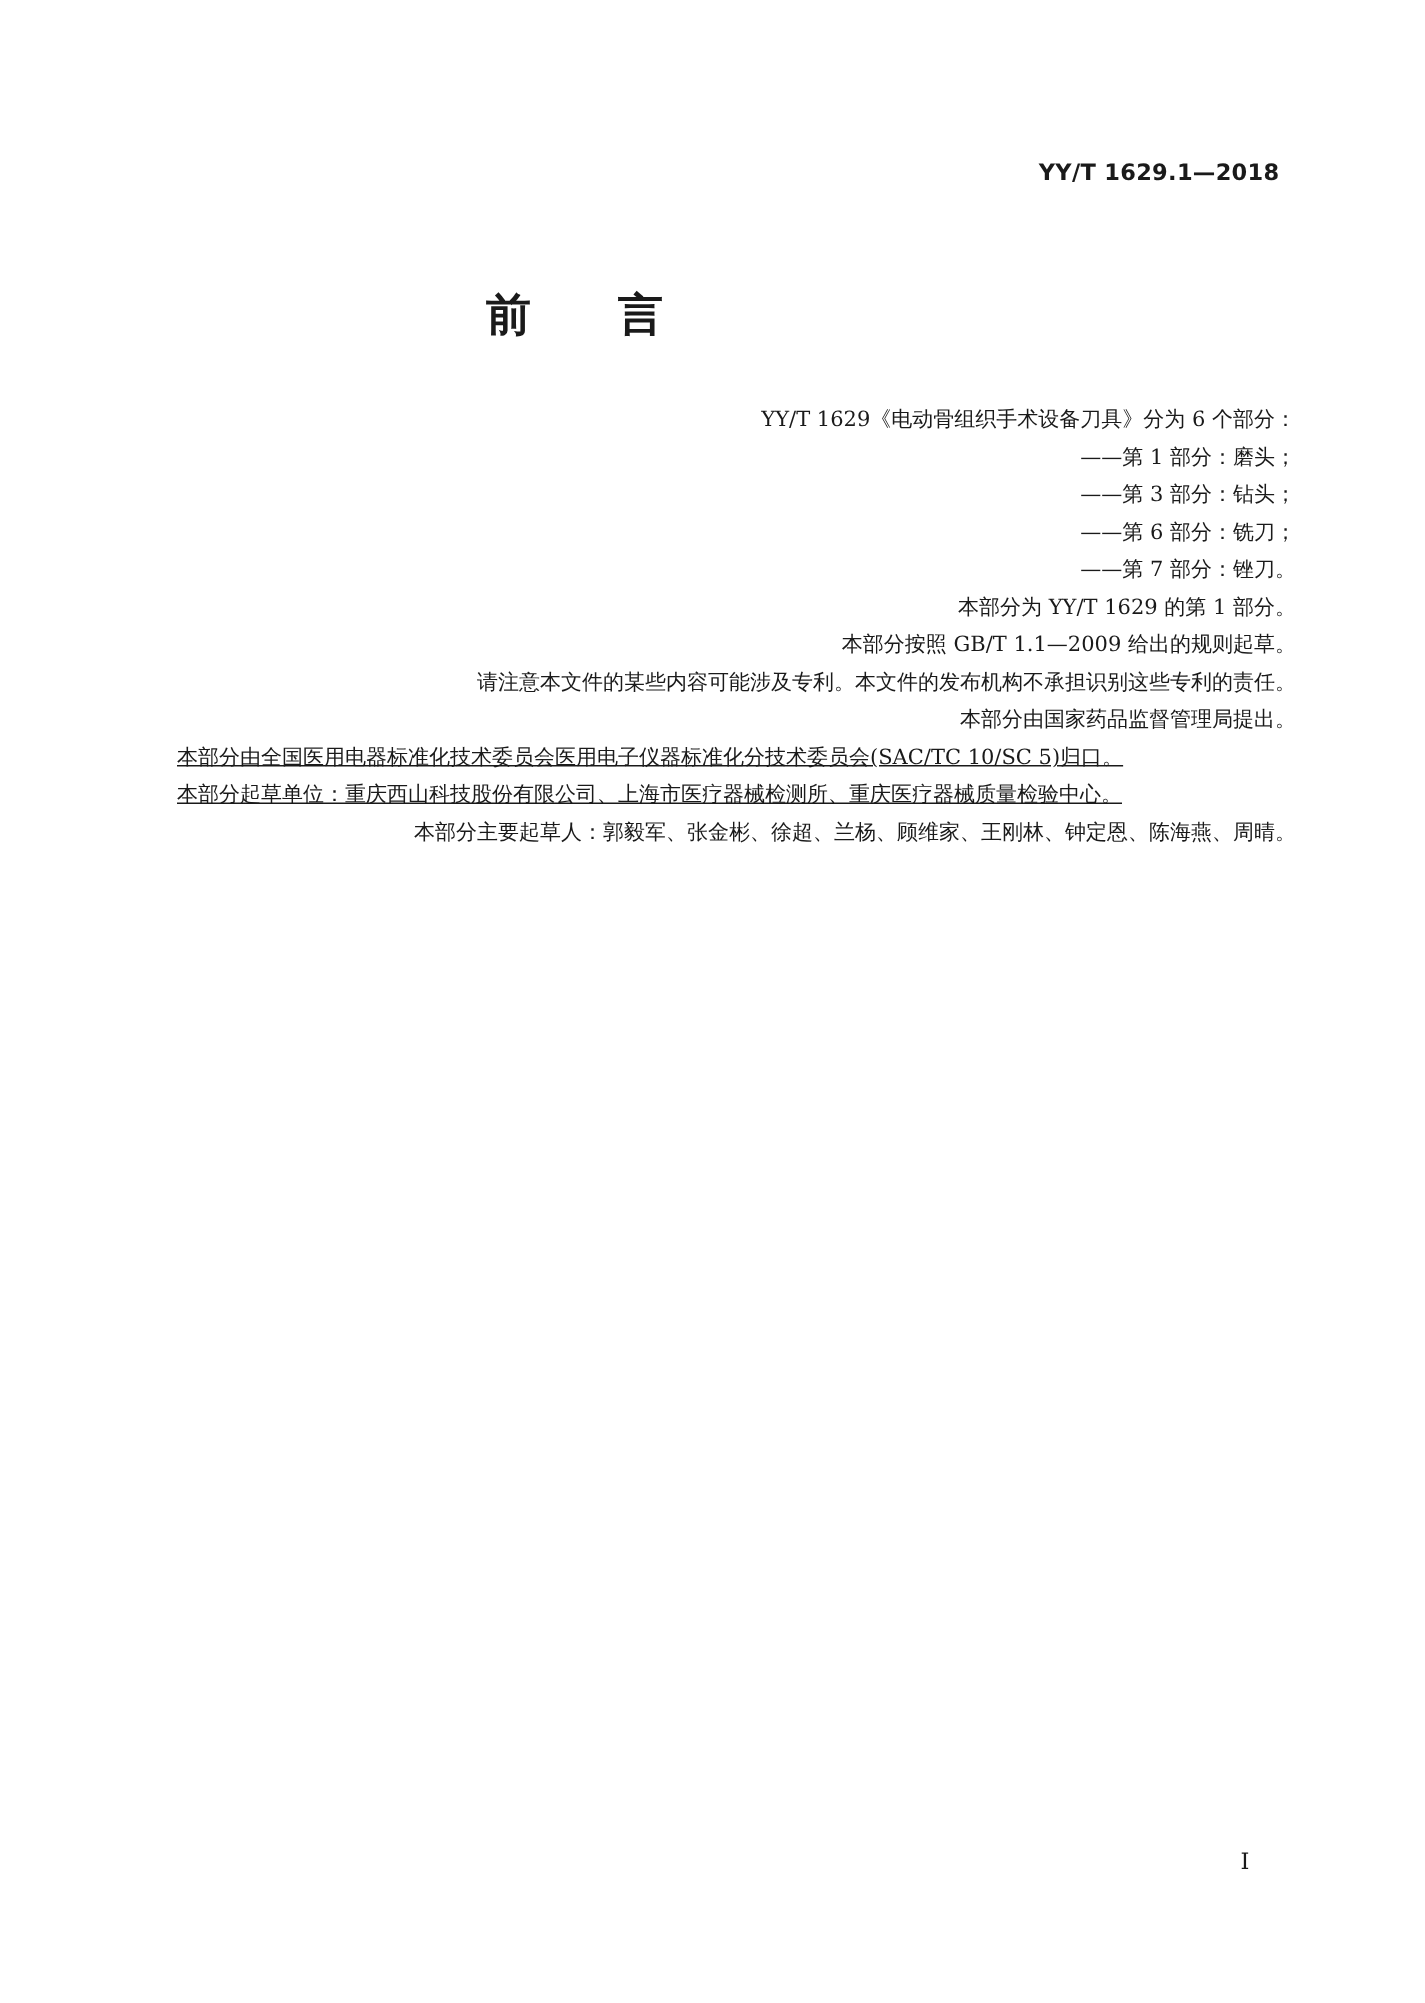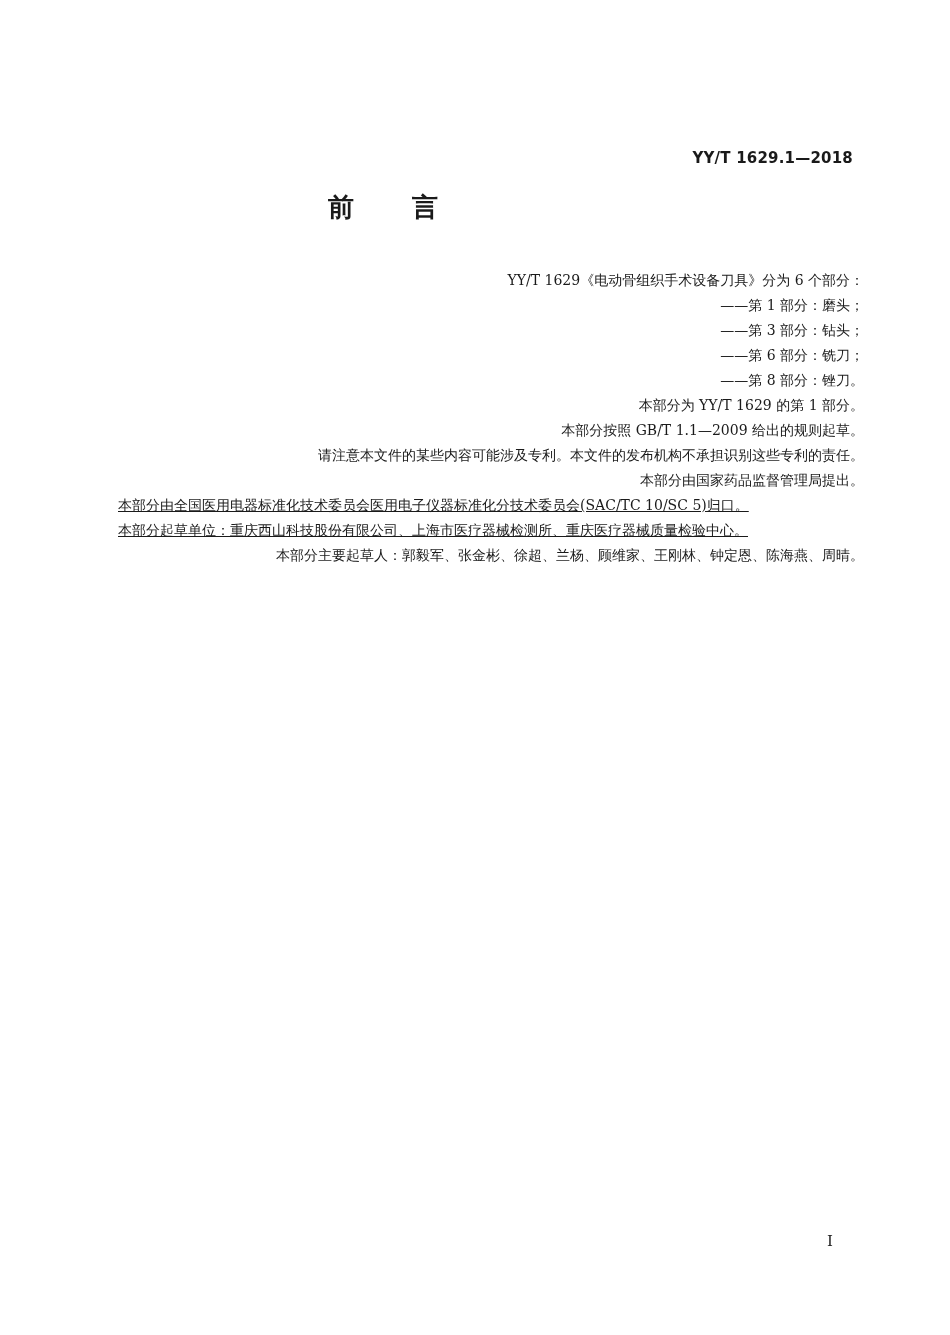--- a/index.html
+++ b/index.html
@@ -1,21 +1,21 @@
 <!DOCTYPE html>
 <html><head>
 <meta charset="utf-8">
 <style>
   html, body { margin: 0; padding: 0; background: #ffffff; }
   body { width: 950px; height: 1335px; position: relative; overflow: hidden;
          font-family: "DejaVu Serif", "Liberation Serif", serif; color: #1a1a1a; }
   .std-code { position: absolute; top: 106px; right: 97px; font-family: "DejaVu Sans", "Liberation Sans", sans-serif;
-              font-weight: bold; font-size: 15px; letter-spacing: 0.2px; margin-top: 43px; }
+              font-weight: bold; font-size: 15px; letter-spacing: 0.2px; }
   .title { position: absolute; top: 190px; left: 0; width: 766px; text-align: center;
-           font-family: "DejaVu Sans", "Liberation Sans", sans-serif; font-weight: bold; font-size: 26px; }
+           font-family: "DejaVu Sans", "Liberation Sans", sans-serif; font-weight: bold; font-size: 30px; }
   .title span { display: inline-block; }
   .title .gap { width: 58px; }
   .body { position: absolute; top: 268px; left: 118px; width: 746px; font-size: 14px; line-height: 25px; }
   .line { white-space: nowrap; }
   .indent { padding-left: 27px; text-align: right; }
   .para-wrap { position: relative; left: -27px; width: 773px; text-indent: 27px; white-space: normal; text-decoration: underline; }
   .page-num { position: absolute; top: 1232px; left: 827px; font-size: 15px; font-family: "DejaVu Serif", serif; }
 </style>
 </head>
 <body>
@@ -24,21 +24,21 @@
 
 <div class="title">
   <span>前</span><span class="gap"></span><span>言</span>
 </div>
 
 <div class="body">
   <div class="line indent">YY/T 1629《电动骨组织手术设备刀具》分为 6 个部分：</div>
   <div class="line indent">——第 1 部分：磨头；</div>
   <div class="line indent">——第 3 部分：钻头；</div>
   <div class="line indent">——第 6 部分：铣刀；</div>
-  <div class="line indent">——第 8 部分：锉刀。</div>
+  <div class="line indent">——第 7 部分：锉刀。</div>
   <div class="line indent">本部分为 YY/T 1629 的第 1 部分。</div>
   <div class="line indent">本部分按照 GB/T 1.1—2009 给出的规则起草。</div>
   <div class="line indent">请注意本文件的某些内容可能涉及专利。本文件的发布机构不承担识别这些专利的责任。</div>
   <div class="line indent">本部分由国家药品监督管理局提出。</div>
   <div class="para-wrap">本部分由全国医用电器标准化技术委员会医用电子仪器标准化分技术委员会(SAC/TC 10/SC 5)归口。</div>
   <div class="para-wrap">本部分起草单位：重庆西山科技股份有限公司、上海市医疗器械检测所、重庆医疗器械质量检验中心。</div>
   <div class="line indent">本部分主要起草人：郭毅军、张金彬、徐超、兰杨、顾维家、王刚林、钟定恩、陈海燕、周晴。</div>
 </div>
 
 <div class="page-num">I</div>

